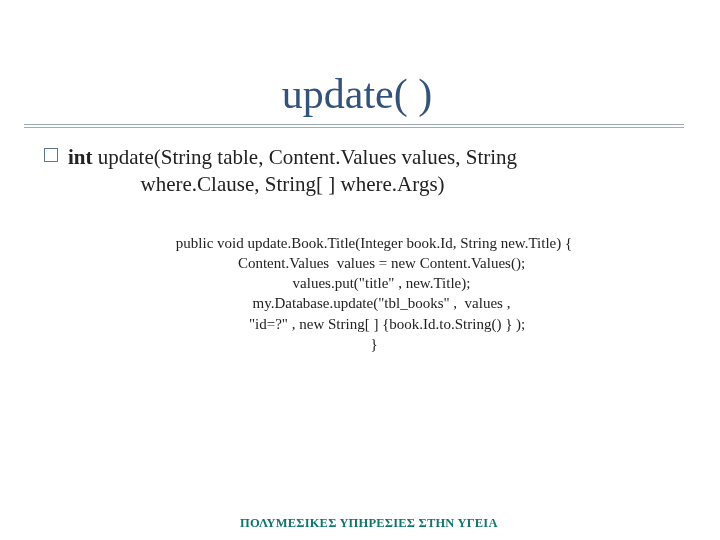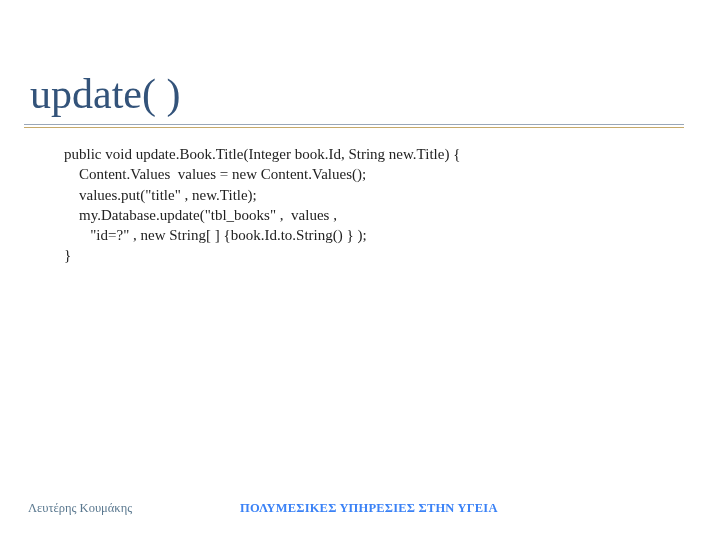--- a/index.html
+++ b/index.html
@@ -1,15 +1,15 @@
 <!DOCTYPE html>
 <html><head>
 <meta charset="utf-8">
 <style>
-  * { margin: 0; padding: 0; box-sizing: border-box; }
+  * { margin: 0; padding: 0; box-sizing: border-box; text-align: center; }
   body {
     width: 720px;
     height: 540px;
     background: #ffffff;
     font-family: Georgia, 'Times New Roman', serif;
     position: relative;
     overflow: hidden;
   }
   .slide {
     width: 100%;
@@ -83,39 +83,45 @@
     font-size: 12.5px;
     font-family: 'Times New Roman', serif;
   }
   .footer-left {
     padding-left: 28px;
     color: #5a788f;
   }
   .footer-right {
     position: absolute;
     left: 240px;
-    color: #3b82f6;
+    color: #0f766e;
     font-weight: bold;
     letter-spacing: 0.2px;
   }
 </style>
 </head>
 <body>
 
 <div class="slide">
 
   <h1 class="title">update( )</h1>
   <div class="underline"></div>
 
+  <div class="signature">
+    <div class="bullet"></div>
+    <div class="sig-text">
+      <span class="kw">int</span><span>  update(String table, Content.Values values, String</span><br>
+      <span>where.Clause, String[ ] where.Args)</span>
+    </div>
+  </div>
 
   <pre class="code">public void update.Book.Title(Integer book.Id, String new.Title) {
     Content.Values  values = new Content.Values();
     values.put("title" , new.Title);
     my.Database.update("tbl_books" ,  values ,
        "id=?" , new String[ ] {book.Id.to.String() } );
 }</pre>
 
   <div class="footer">
-    <div class="footer-left">Λευτέρης Κουμάκης</div>
     <div class="footer-right">ΠΟΛΥΜΕΣΙΚΕΣ ΥΠΗΡΕΣΙΕΣ ΣΤΗΝ ΥΓΕΙΑ</div>
   </div>
 
 </div>
 
 </body></html>

